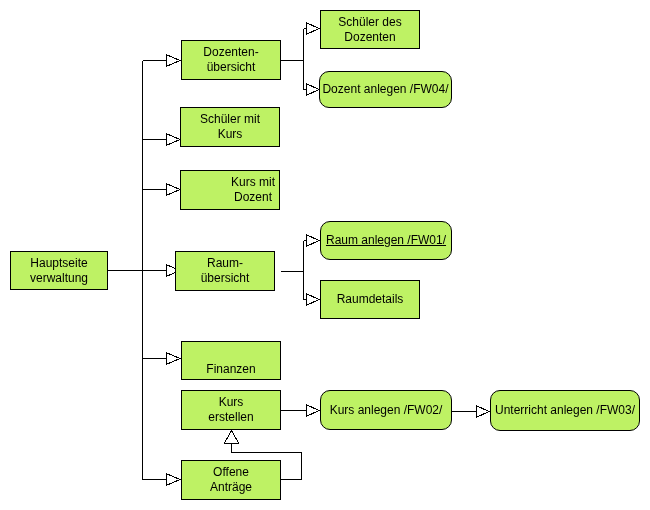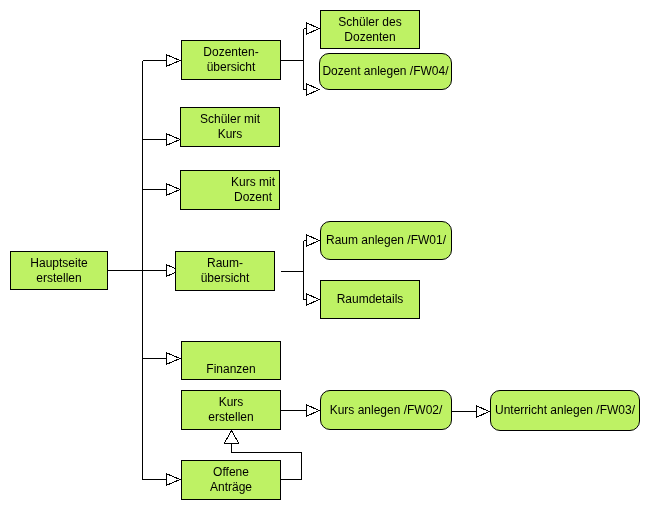--- a/index.html
+++ b/index.html
@@ -48,22 +48,22 @@
   
   #n-hauptseite            { left: 10px;  top: 251px; width: 98px;  height: 39px; }
   #n-dozenten-uebersicht   { left: 181px; top: 40px;  width: 100px; height: 40px; }
   #n-schueler-mit-kurs     { left: 180px; top: 107px; width: 100px; height: 40px; }
   #n-kurs-mit-dozent       { left: 180px; top: 170px; width: 100px; height: 40px; padding-left: 46px; }
   #n-raum-uebersicht       { left: 175px; top: 251px; width: 100px; height: 40px; }
   #n-finanzen              { left: 181px; top: 341px; width: 100px; height: 39px; }
   #n-kurs-erstellen        { left: 181px; top: 390px; width: 100px; height: 40px; }
   #n-offene-antraege       { left: 181px; top: 460px; width: 100px; height: 40px; }
   #n-schueler-des-dozenten { left: 320px; top: 10px;  width: 100px; height: 39px; }
-  #n-dozent-anlegen        { left: 319px; top: 53px;  width: 133px; height: 37px; }
-  #n-raum-anlegen          { left: 320px; top: 221px; width: 132px; height: 39px; }
+  #n-dozent-anlegen        { left: 319px; top: 71px;  width: 133px; height: 37px; }
+  #n-raum-anlegen          { left: 320px; top: 221px; width: 132px; height: 39px; text-decoration: underline; }
   #n-raumdetails           { left: 320px; top: 280px; width: 100px; height: 39px; }
   #n-kurs-anlegen          { left: 320px; top: 390px; width: 132px; height: 40px; }
   #n-unterricht-anlegen    { left: 490px; top: 390px; width: 150px; height: 41px; }
 </style>
 </head>
 <body>
 
 <div class="canvas">
 
   <svg class="connector-layer" width="650" height="510" viewBox="0 0 650 510" stroke="#000000" stroke-width="1" fill="none" shape-rendering="crispEdges">
@@ -97,21 +97,21 @@
       <polygon points="306,234.5 319,240.5 306,246.5"></polygon>
       <polygon points="306,293.5 319,299.5 306,305.5"></polygon>
       <polygon points="306,404.5 319,410.5 306,416.5"></polygon>
       <polygon points="476,405.5 489,411.5 476,417.5"></polygon>
       <polygon points="231.5,430.5 224.5,443 238.5,443"></polygon>
     </g>
   </svg>
 
   <div class="node rect" id="n-hauptseite">
     <span class="node-label">Hauptseite
-erstellen</span>
+verwaltung</span>
   </div>
 
   <div class="node rect" id="n-dozenten-uebersicht">
     <span class="node-label">Dozenten-
 übersicht</span>
   </div>
 
   <div class="node rect" id="n-schueler-mit-kurs">
     <span class="node-label">Schüler mit
 Kurs</span>

